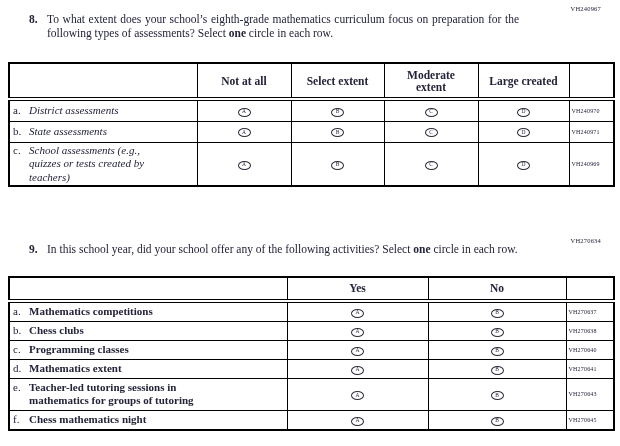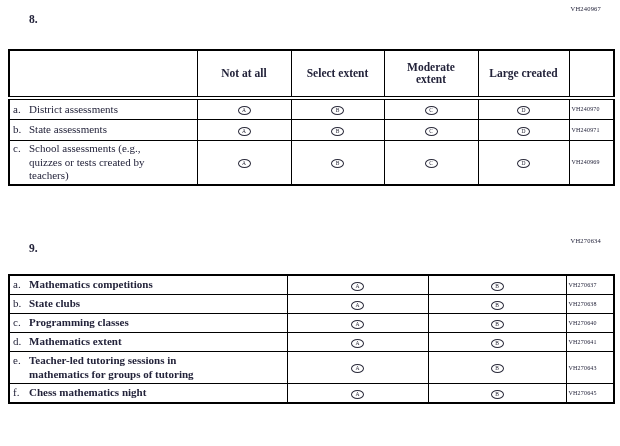--- a/index.html
+++ b/index.html
@@ -20,28 +20,28 @@
   .q9{margin-top:56px;}
 
   table{border-collapse:collapse;table-layout:fixed;margin-left:8px;border:2px solid #000;}
   .t1{margin-top:22px;width:605px;}
   .t2{margin-top:19px;width:605px;}
   th,td{border:1px solid #000;padding:0;overflow:hidden;}
   th{
     font-size:11.5px;font-weight:bold;text-align:center;vertical-align:middle;
     border-bottom:4px double #000;padding:2px 8px;
   }
-  th.wrap{padding:8px 13px;margin-left:17px;}
+  th.wrap{padding:2px 13px;margin-left:17px;}
   .t1 th{height:29px;}
   .t2 th{height:17px;}
 
   td.label-cell{font-size:11px;vertical-align:middle;padding:1px 2px 1px 3px;line-height:1.22;}
   .label-inner{display:flex;align-items:flex-start;}
   .prefix{width:16px;flex:none;}
-  .t1 .row-label{max-width:142px;}
+  .t1 .row-label{max-width:142px;font-style:italic;}
   .t2 .row-label{max-width:178px;font-weight:bold;}
 
   td.bubble-cell{text-align:center;vertical-align:middle;}
   .bubble{
     display:inline-flex;align-items:center;justify-content:center;
     width:11px;height:7px;border:1px solid #2a2a3a;border-radius:50%;
     font-size:5.5px;line-height:1;color:#2a2a3a;vertical-align:middle;
     background:#fff;
   }
   td.code-cell{font-size:6px;vertical-align:middle;text-align:left;padding:0 1px 0 2px;letter-spacing:0.2px;}
@@ -49,20 +49,21 @@
   tr.r22{height:22px;} tr.r21{height:21px;} tr.r44{height:44px;}
   tr.r19{height:19px;} tr.r32{height:32px;}
 </style>
 </head>
 <body>
 
 <span class="vhcode q8-code">VH240967</span>
 
 <div class="question q8">
   <span class="qnum">8.</span>
+  <span class="qtext"><span>To what extent does your school’s eighth-grade mathematics curriculum focus on preparation for the following types of assessments? Select </span><span class="qbold">one</span><span> circle in each row.</span></span>
 </div>
 
 <table class="t1">
   <colgroup>
     <col style="width:188px">
       <col style="width:94px">
       <col style="width:93px">
     <col style="width:94px">
       <col style="width:91px">
       <col style="width:45px">
@@ -115,46 +116,53 @@
     <td class="bubble-cell"><span class="bubble">D</span></td>
     <td class="code-cell vhcode">VH240969</td>
   </tr>
 </tbody>
   </table>
 
 <span class="vhcode q9-code">VH270634</span>
 
 <div class="question q9">
   <span class="qnum">9.</span>
+  <span class="qtext"><span>In this school year, did your school offer any of the following activities? Select </span><span class="qbold">one</span><span> circle in each row.</span></span>
 </div>
 
 <table class="t2">
   <colgroup>
     <col style="width:278px">
       <col style="width:141px">
       <col style="width:138px">
       <col style="width:48px">
   </colgroup>
   <tbody>
+      <tr>
+    <th></th>
+    <th>Yes</th>
+    <th>No</th>
+    <th></th>
+  </tr>
   <tr class="r19">
     <td class="label-cell">
       <div class="label-inner">
             <span class="prefix">a.</span>
             <span class="row-label">Mathematics competitions</span>
           </div>
     </td>
     <td class="bubble-cell"><span class="bubble">A</span></td>
     <td class="bubble-cell"><span class="bubble">B</span></td>
     <td class="code-cell vhcode">VH270637</td>
   </tr>
   <tr class="r19">
     <td class="label-cell">
       <div class="label-inner">
             <span class="prefix">b.</span>
-            <span class="row-label">State clubs</span>
+            <span class="row-label">Chess clubs</span>
           </div>
     </td>
     <td class="bubble-cell"><span class="bubble">A</span></td>
     <td class="bubble-cell"><span class="bubble">B</span></td>
     <td class="code-cell vhcode">VH270638</td>
   </tr>
   <tr class="r19">
     <td class="label-cell">
       <div class="label-inner">
             <span class="prefix">c.</span>

